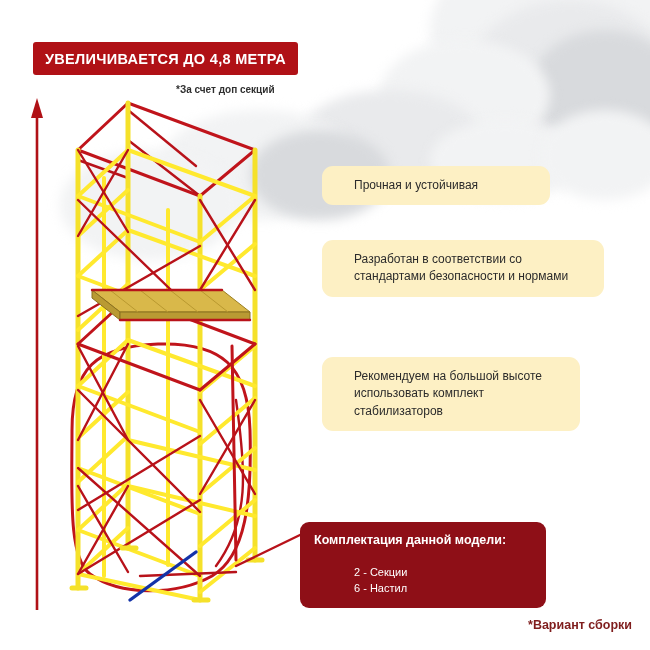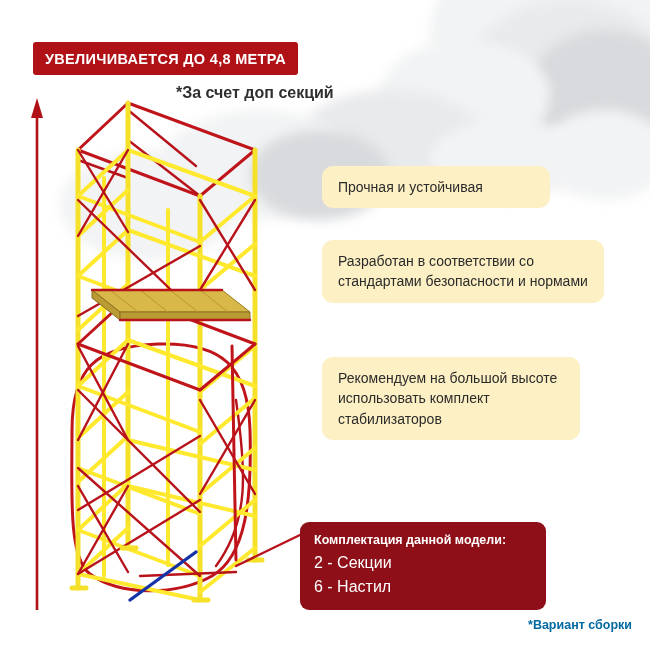--- a/index.html
+++ b/index.html
@@ -26,47 +26,47 @@
     display:flex;align-items:center;
     border-radius:3px;
   }
   #banner-main{left:33px;top:42px;height:33px;padding:0 12px;font-size:14.5px;}
 
   .note{
     position:absolute;
     color:#3b3b3b;
     font-size:12.5px;
   }
-  #note-sections{left:176px;top:84px;font-weight:bold;font-size:16px;color:#2f2f2f;}
-  #note-variant{right:18px;bottom:18px;font-weight:bold;font-size:12.5px;color:#0369a1;}
+  #note-sections{left:176px;top:84px;font-weight:bold;font-size:10px;color:#2f2f2f;}
+  #note-variant{right:18px;bottom:18px;font-weight:bold;font-size:12.5px;color:#7f1d1d;}
 
   
   .callout{
     position:absolute;
     background:#fdf0c4;
     border-radius:11px;
     color:#2b2b2b;
-    font-size:14px;
+    font-size:12px;
     line-height:1.45;
-    padding:11px 16px;
+    padding:11px 32px;
     box-sizing:border-box;
   }
   #callout-1{left:322px;top:166px;width:228px;}
   #callout-2{left:322px;top:240px;width:282px;}
   #callout-3{left:322px;top:357px;width:258px;}
 
   
   #spec-card{
     position:absolute;left:300px;top:522px;width:246px;
     background:#8e0f17;color:#fff;border-radius:9px;
     padding:9px 14px 11px 14px;box-sizing:border-box;
     font-size:12.5px;line-height:1.5;
   }
-  #spec-card .title{font-weight:bold;font-size:12.5px;margin-bottom:1px;}
-  #spec-card .row{font-size:16px;}
+  #spec-card .title{font-weight:bold;font-size:12.5px;margin-bottom:14px;}
+  #spec-card .row{font-size:11px;margin-left:40px;}
 
   
   svg.layer{position:absolute;left:0;top:0;width:650px;height:650px;}
   .yb{stroke:#f5e12a;stroke-width:5;fill:none;stroke-linecap:round;}
   .yb2{stroke:#ffe92e;stroke-width:4;fill:none;stroke-linecap:round;}
   .rd{stroke:#c0141b;stroke-width:3;fill:none;stroke-linecap:round;}
   .rd2{stroke:#b8121a;stroke-width:2.4;fill:none;stroke-linecap:round;}
   .blue{stroke:#1433a8;stroke-width:3.4;fill:none;stroke-linecap:round;}
   .arrow{stroke:#b01116;stroke-width:2.6;fill:none;}
   .deck{fill:#d9b84a;stroke:#9a7e20;stroke-width:1;}

